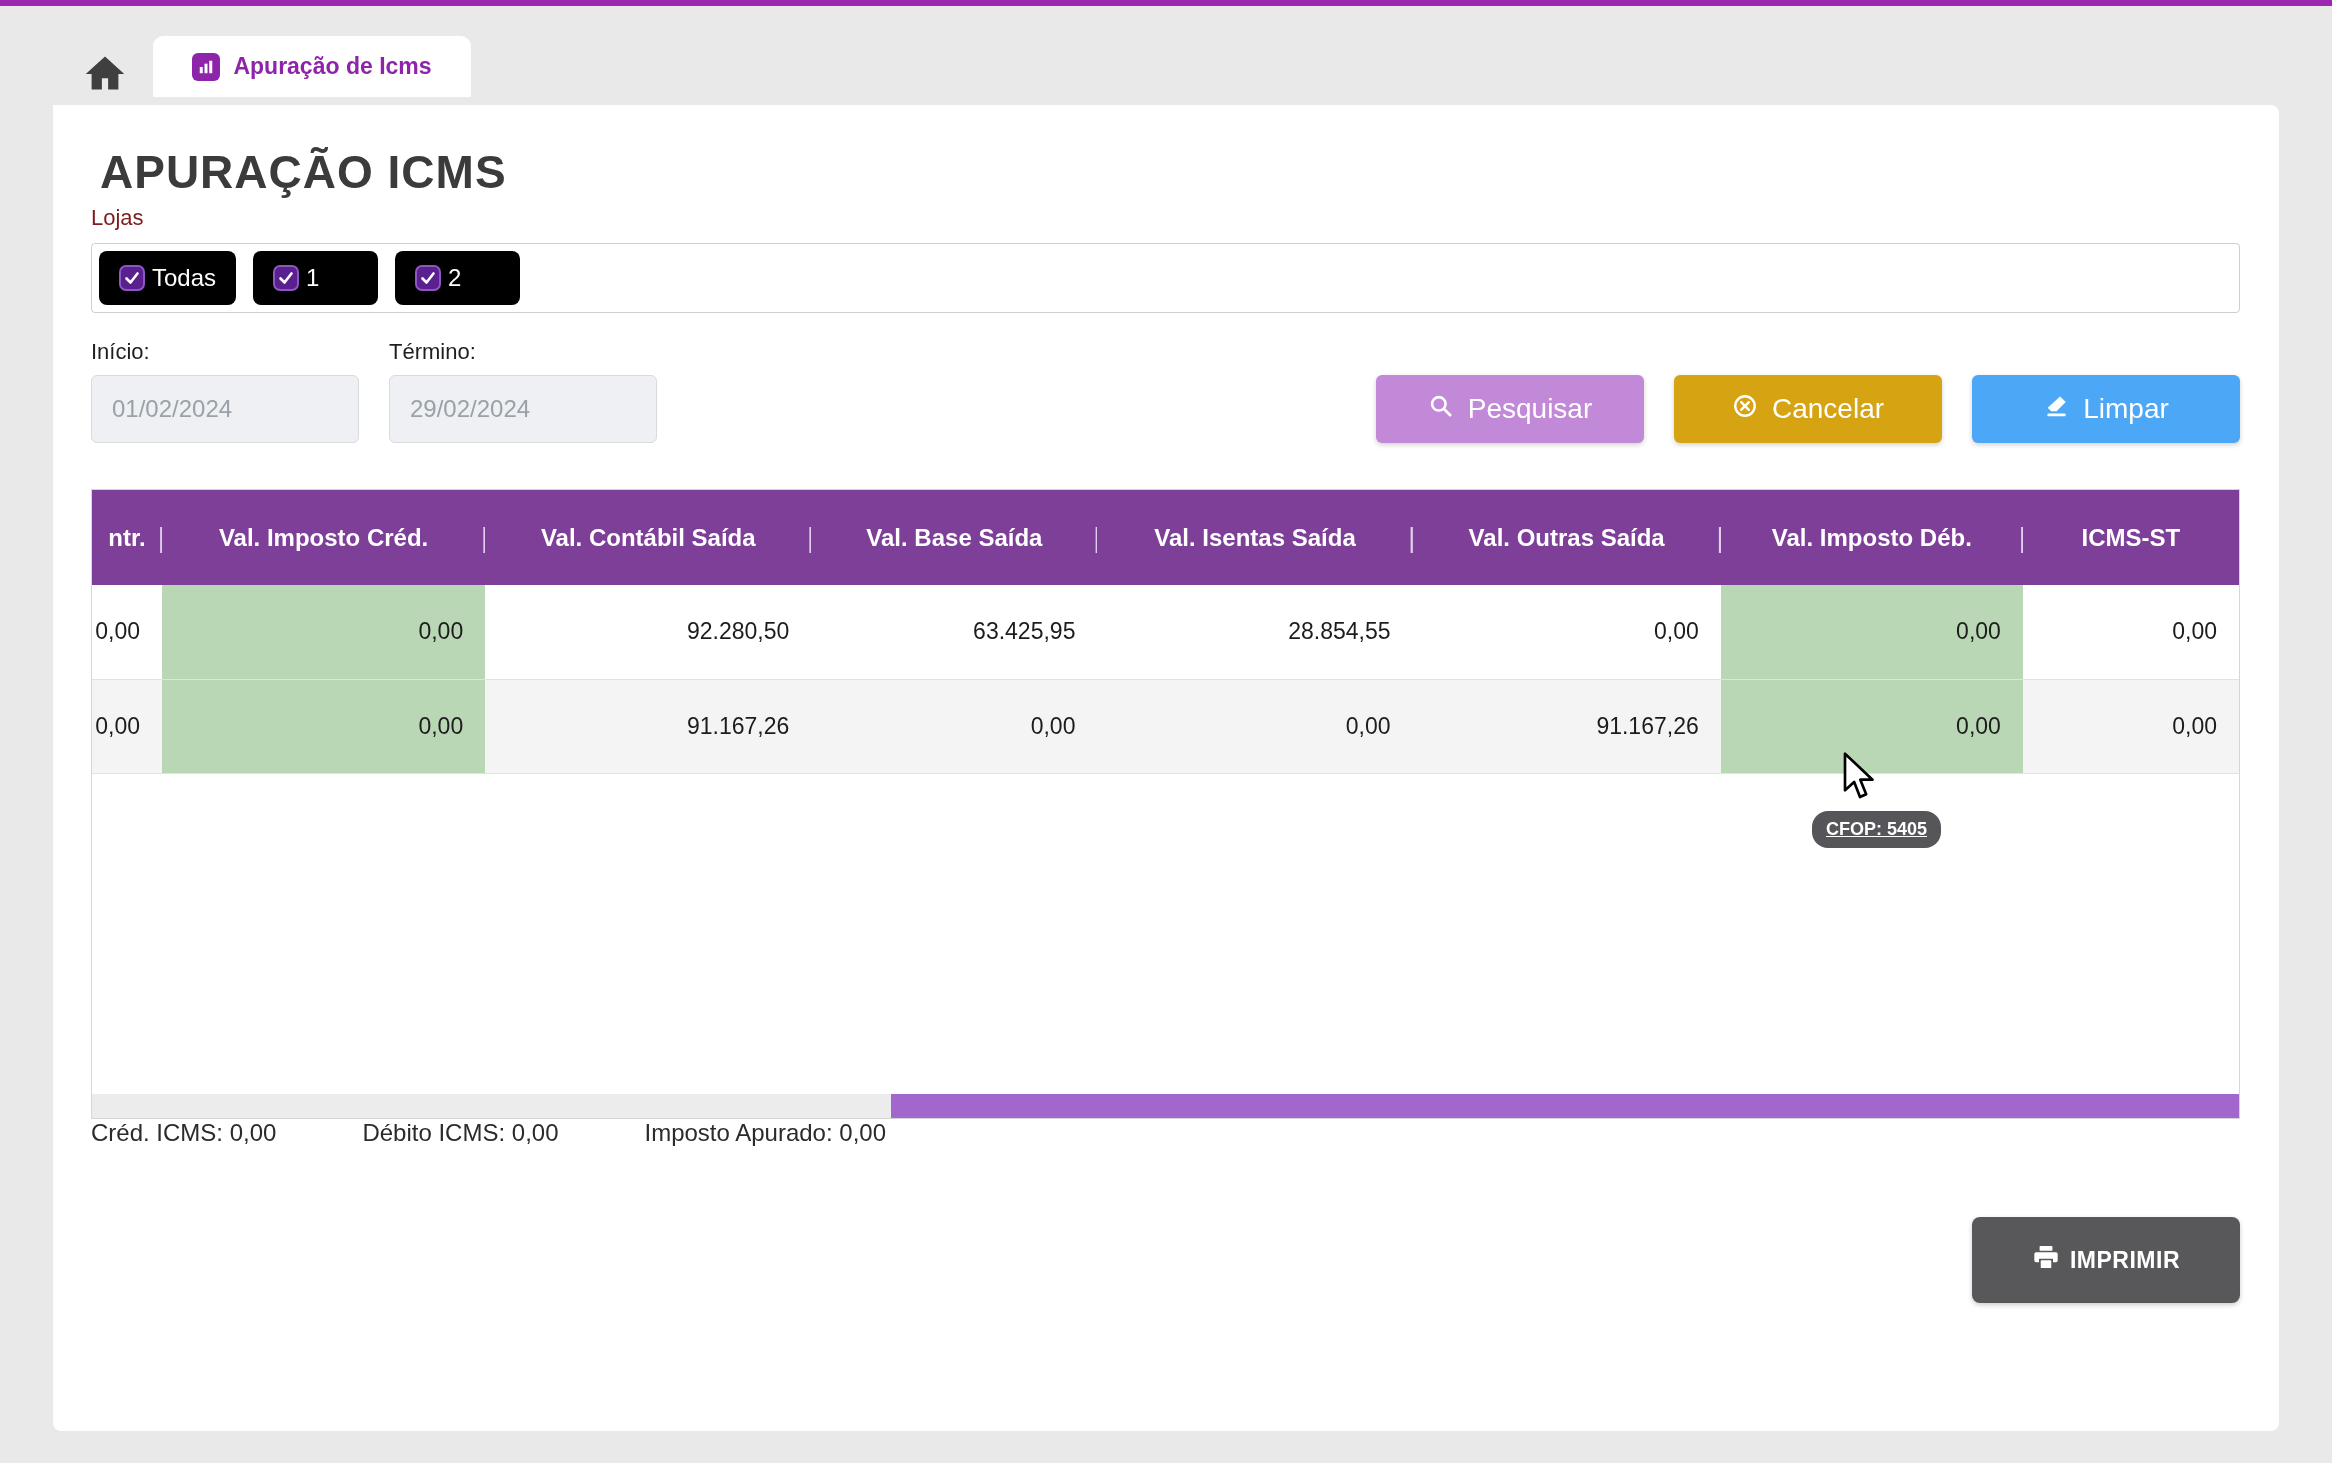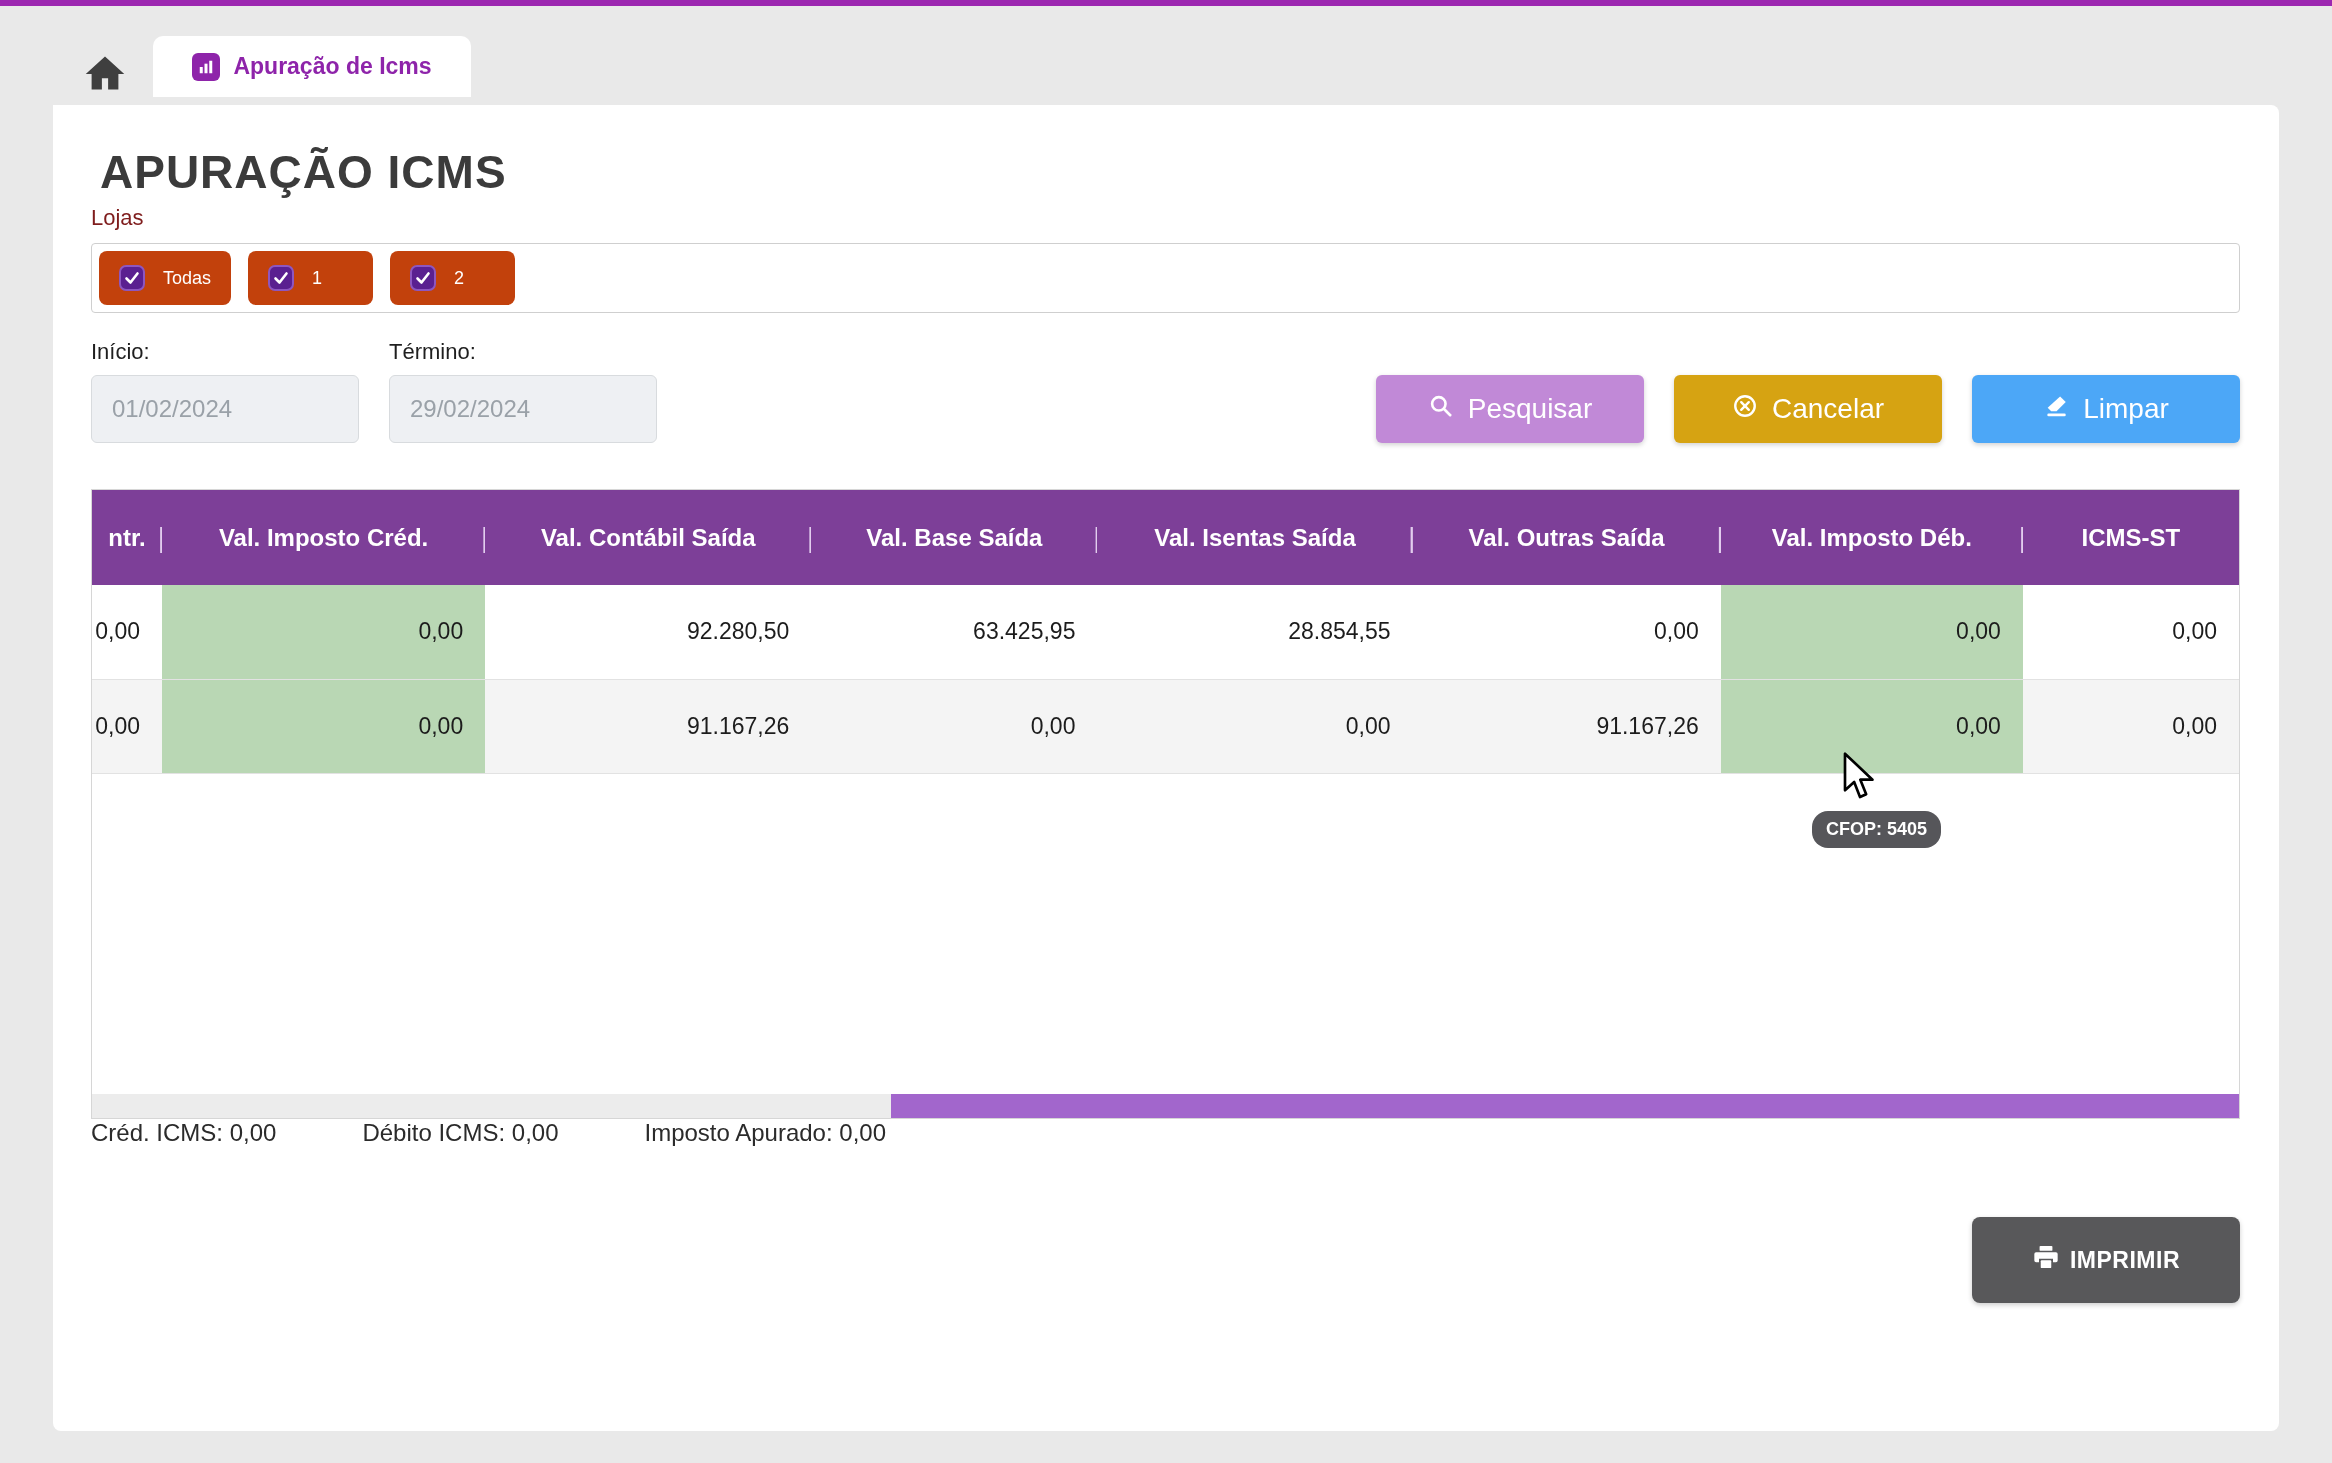--- a/index.html
+++ b/index.html
@@ -39,23 +39,23 @@
     font-size: 46px; line-height: 1; font-weight: 700;
     color: #3b3b3b; letter-spacing: 1px;
   }
   .lojas-label { margin-top: 12px; font-size: 22px; color: #7f1d1d; line-height: 1; }
 
   .chips-box {
     margin-top: 14px; height: 70px; border: 1px solid #cfcfcf; border-radius: 4px;
     display: flex; align-items: center; gap: 17px; padding: 0 7px;
   }
   .chip {
-    background: #c2410c; color: #fff; height: 54px; min-width: 125px;
-    border-radius: 8px; display: flex; align-items: center; gap: 18px;
-    padding: 0 20px; font-size: 18px; cursor: pointer;
+    background: #000000; color: #fff; height: 54px; min-width: 125px;
+    border-radius: 8px; display: flex; align-items: center; gap: 7px;
+    padding: 0 20px; font-size: 24px; cursor: pointer;
   }
   .chk {
     width: 26px; height: 26px; border-radius: 7px; background: #5a2090;
     border: 2px solid #8d56c0; display: flex; align-items: center; justify-content: center;
     flex: 0 0 auto;
   }
 
   
   .filter-row { margin-top: 26px; display: flex; align-items: flex-end; }
   .date-group { display: flex; flex-direction: column; }
@@ -116,21 +116,21 @@
     display: flex; align-items: center; justify-content: center; gap: 10px;
     cursor: pointer; font-family: "Liberation Sans", sans-serif;
     box-shadow: 0 2px 5px rgba(0,0,0,.2);
   }
 
   
   .cursor { position: absolute; left: 1840px; top: 752px; pointer-events: none; }
   .cfop-tooltip {
     position: absolute; left: 1812px; top: 811px;
     background: #56565a; color: #fff; font-size: 18px; font-weight: 700;
-    padding: 8px 14px; border-radius: 16px; white-space: nowrap;
+    padding: 8px 14px; border-radius: 16px; white-space: nowrap; text-decoration: underline;
   }
 </style>
 </head>
 <body>
 
 <div class="page">
   <div class="top-strip"></div>
 
   <div class="topbar">
     <div class="home-btn">

